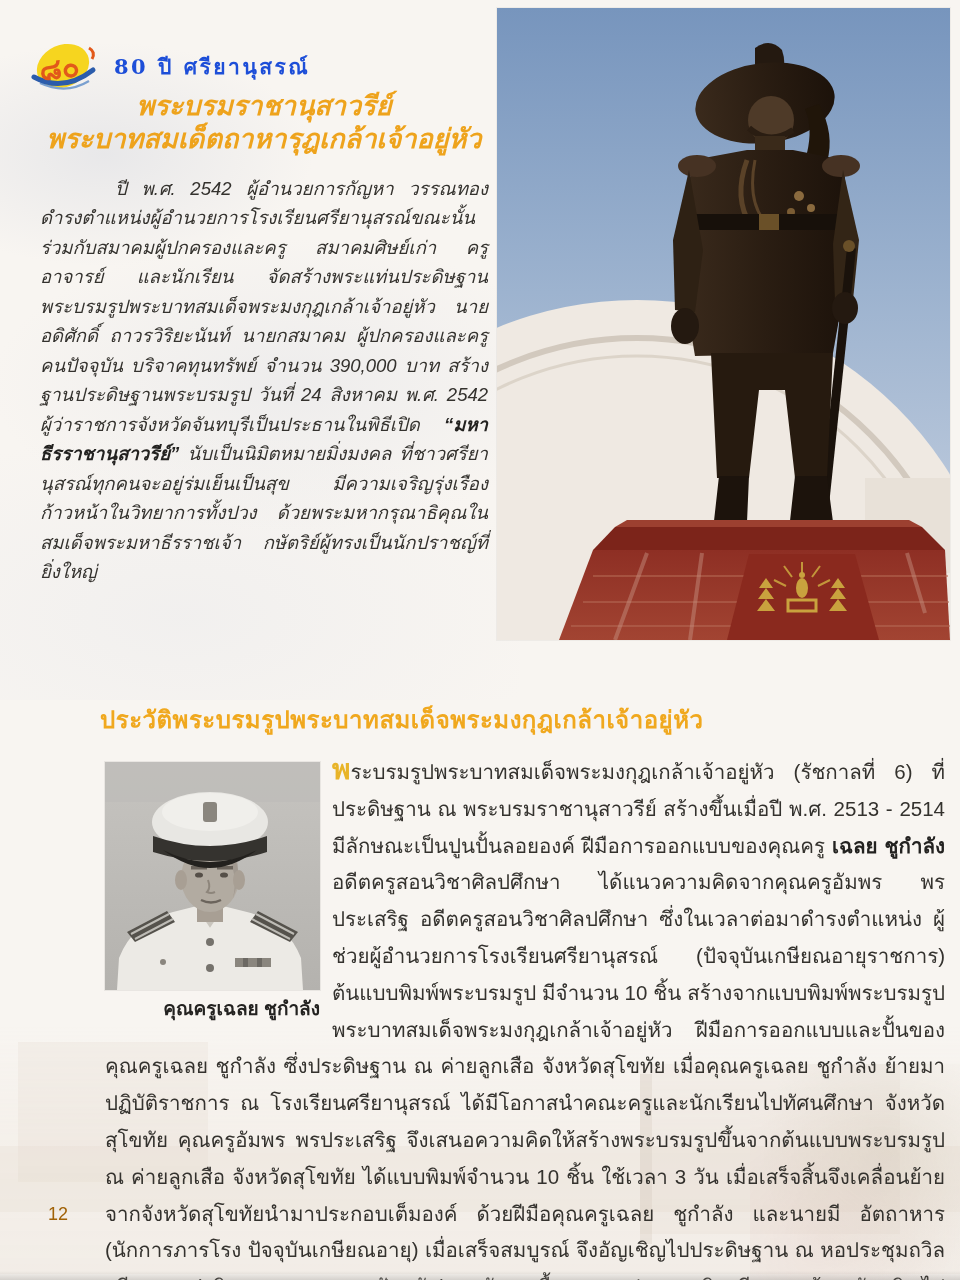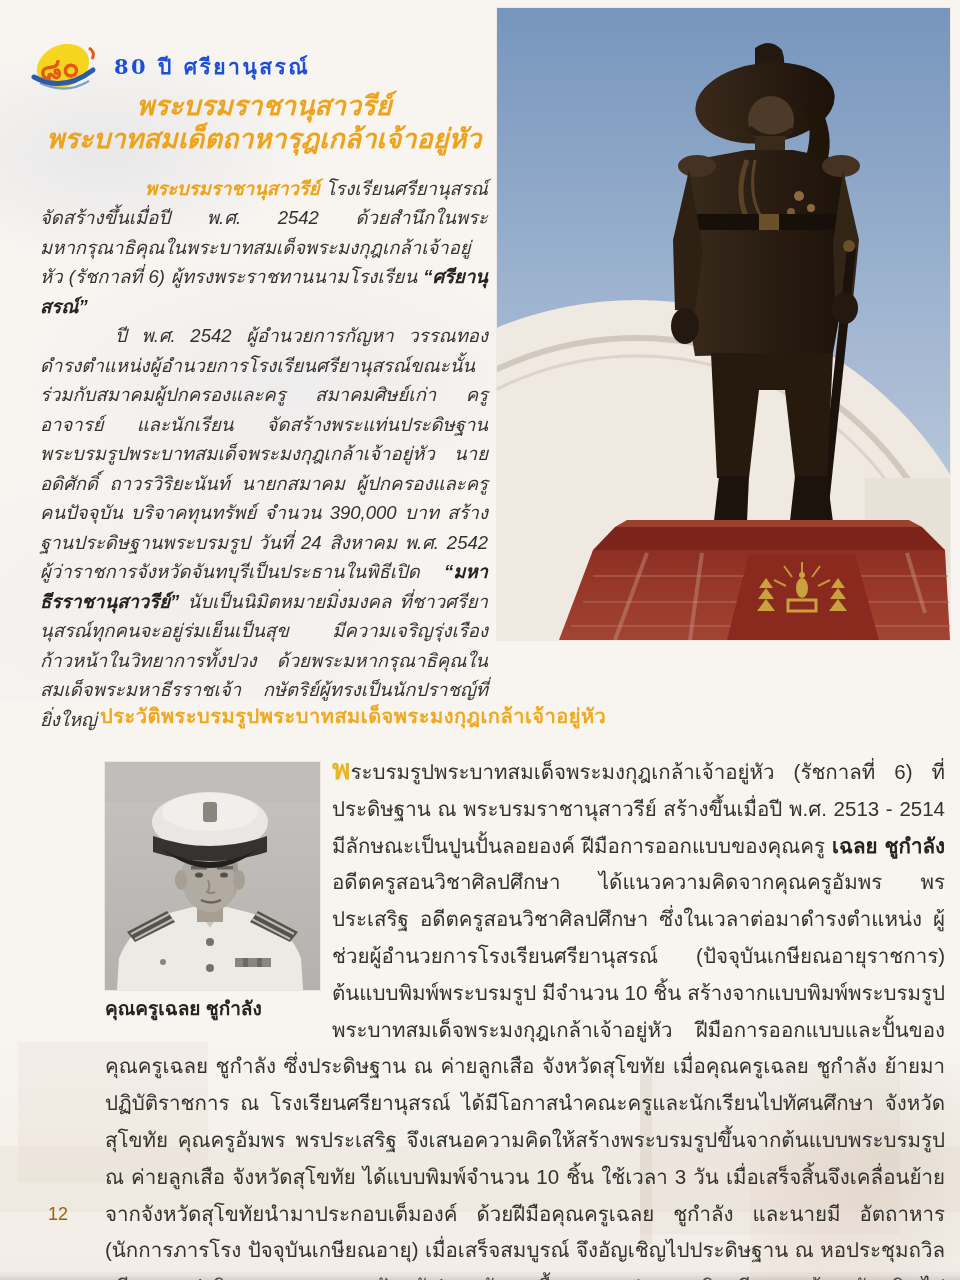--- a/index.html
+++ b/index.html
@@ -59,27 +59,27 @@
   .lead-orange { color:#eea31c; font-weight:bold; }
   .b { font-weight:bold; color:#232220; }
 
   
   .statue-photo { position:absolute; left:497px; top:8px; width:453px; height:632px; box-shadow:0 0 0 1px rgba(0,0,0,.04); }
   .statue-photo svg { display:block; width:100%; height:100%; }
 
   
   .section-heading {
     position:absolute; left:100px; top:700px;
-    color:#f0a81e; font-weight:bold; font-size:20px; letter-spacing:.5px;
+    color:#f0a81e; font-weight:bold; font-size:24px; letter-spacing:.5px;
   }
   .article2 {
     position:absolute; left:105px; top:752px; width:840px;
     font-size:20.5px; line-height:36.8px; text-align:justify;
   }
-  .photo-float { float:left; width:215px; margin:10px 12px 2px 0; text-align:left; }
+  .photo-float { float:left; width:215px; margin:10px 12px 2px 0; text-align:right; }
   .portrait { width:215px; height:228px; display:block; box-shadow:0 0 0 1px rgba(0,0,0,.06); }
   .portrait svg { display:block; width:100%; height:100%; }
   .photo-caption { margin-top:8px; font-weight:bold; font-size:19px; color:#232220; line-height:1.2; }
   .dropcap { color:#e8b428; font-weight:bold; font-size:28px; }
 
   
   .page-number { position:absolute; left:48px; top:1204px; font-size:18px; color:#a16207; }
 </style>
 </head>
 <body>
@@ -105,21 +105,20 @@
     </svg>
     <div class="header-title">80 ปี ศรียานุสรณ์</div>
   </div>
 
   <div class="col-left">
     <div class="a1-title">
       <div>พระบรมราชานุสาวรีย์</div>
       <div>พระบาทสมเด็ตถาหารุฎเกล้าเจ้าอยู่หัว</div>
     </div>
     <div class="a1-body">
-      <p class="p1"><span class="lead-orange">พระบรมราชานุสาวรีย์</span><span> โรงเรียนศรียานุสรณ์จัดสร้างขึ้นเมื่อปี พ.ศ. 2542 ด้วยสำนึกในพระมหากรุณาธิคุณในพระบาทสมเด็จพระมงกุฎเกล้าเจ้าอยู่หัว (รัชกาลที่ 6) ผู้ทรงพระราชทานนามโรงเรียน </span><span class="b">“ศรียานุสรณ์”</span></p>
       <p class="p2"><span>ปี พ.ศ. 2542 ผู้อำนวยการกัญหา วรรณทอง ดำรงตำแหน่งผู้อำนวยการโรงเรียนศรียานุสรณ์ขณะนั้น ร่วมกับสมาคมผู้ปกครองและครู สมาคมศิษย์เก่า ครูอาจารย์ และนักเรียน จัดสร้างพระแท่นประดิษฐานพระบรมรูปพระบาทสมเด็จพระมงกุฎเกล้าเจ้าอยู่หัว นายอดิศักดิ์ ถาวรวิริยะนันท์ นายกสมาคม ผู้ปกครองและครูคนปัจจุบัน บริจาคทุนทรัพย์ จำนวน 390,000 บาท สร้างฐานประดิษฐานพระบรมรูป วันที่ 24 สิงหาคม พ.ศ. 2542 ผู้ว่าราชการจังหวัดจันทบุรีเป็นประธานในพิธีเปิด </span><span class="b">“มหาธีรราชานุสาวรีย์”</span><span> นับเป็นนิมิตหมายมิ่งมงคล ที่ชาวศรียานุสรณ์ทุกคนจะอยู่ร่มเย็นเป็นสุข มีความเจริญรุ่งเรืองก้าวหน้าในวิทยาการทั้งปวง ด้วยพระมหากรุณาธิคุณในสมเด็จพระมหาธีรราชเจ้า กษัตริย์ผู้ทรงเป็นนักปราชญ์ที่ยิ่งใหญ่</span></p>
     </div>
   </div>
 
   <div class="statue-photo">
     <svg viewBox="0 0 453 632" preserveAspectRatio="none">
       <defs>
         <linearGradient id="sky" x1="0" y1="0" x2="0" y2="1">
           <stop offset="0" stop-color="#7795bd"></stop>
           <stop offset="0.45" stop-color="#9db3cf"></stop>

